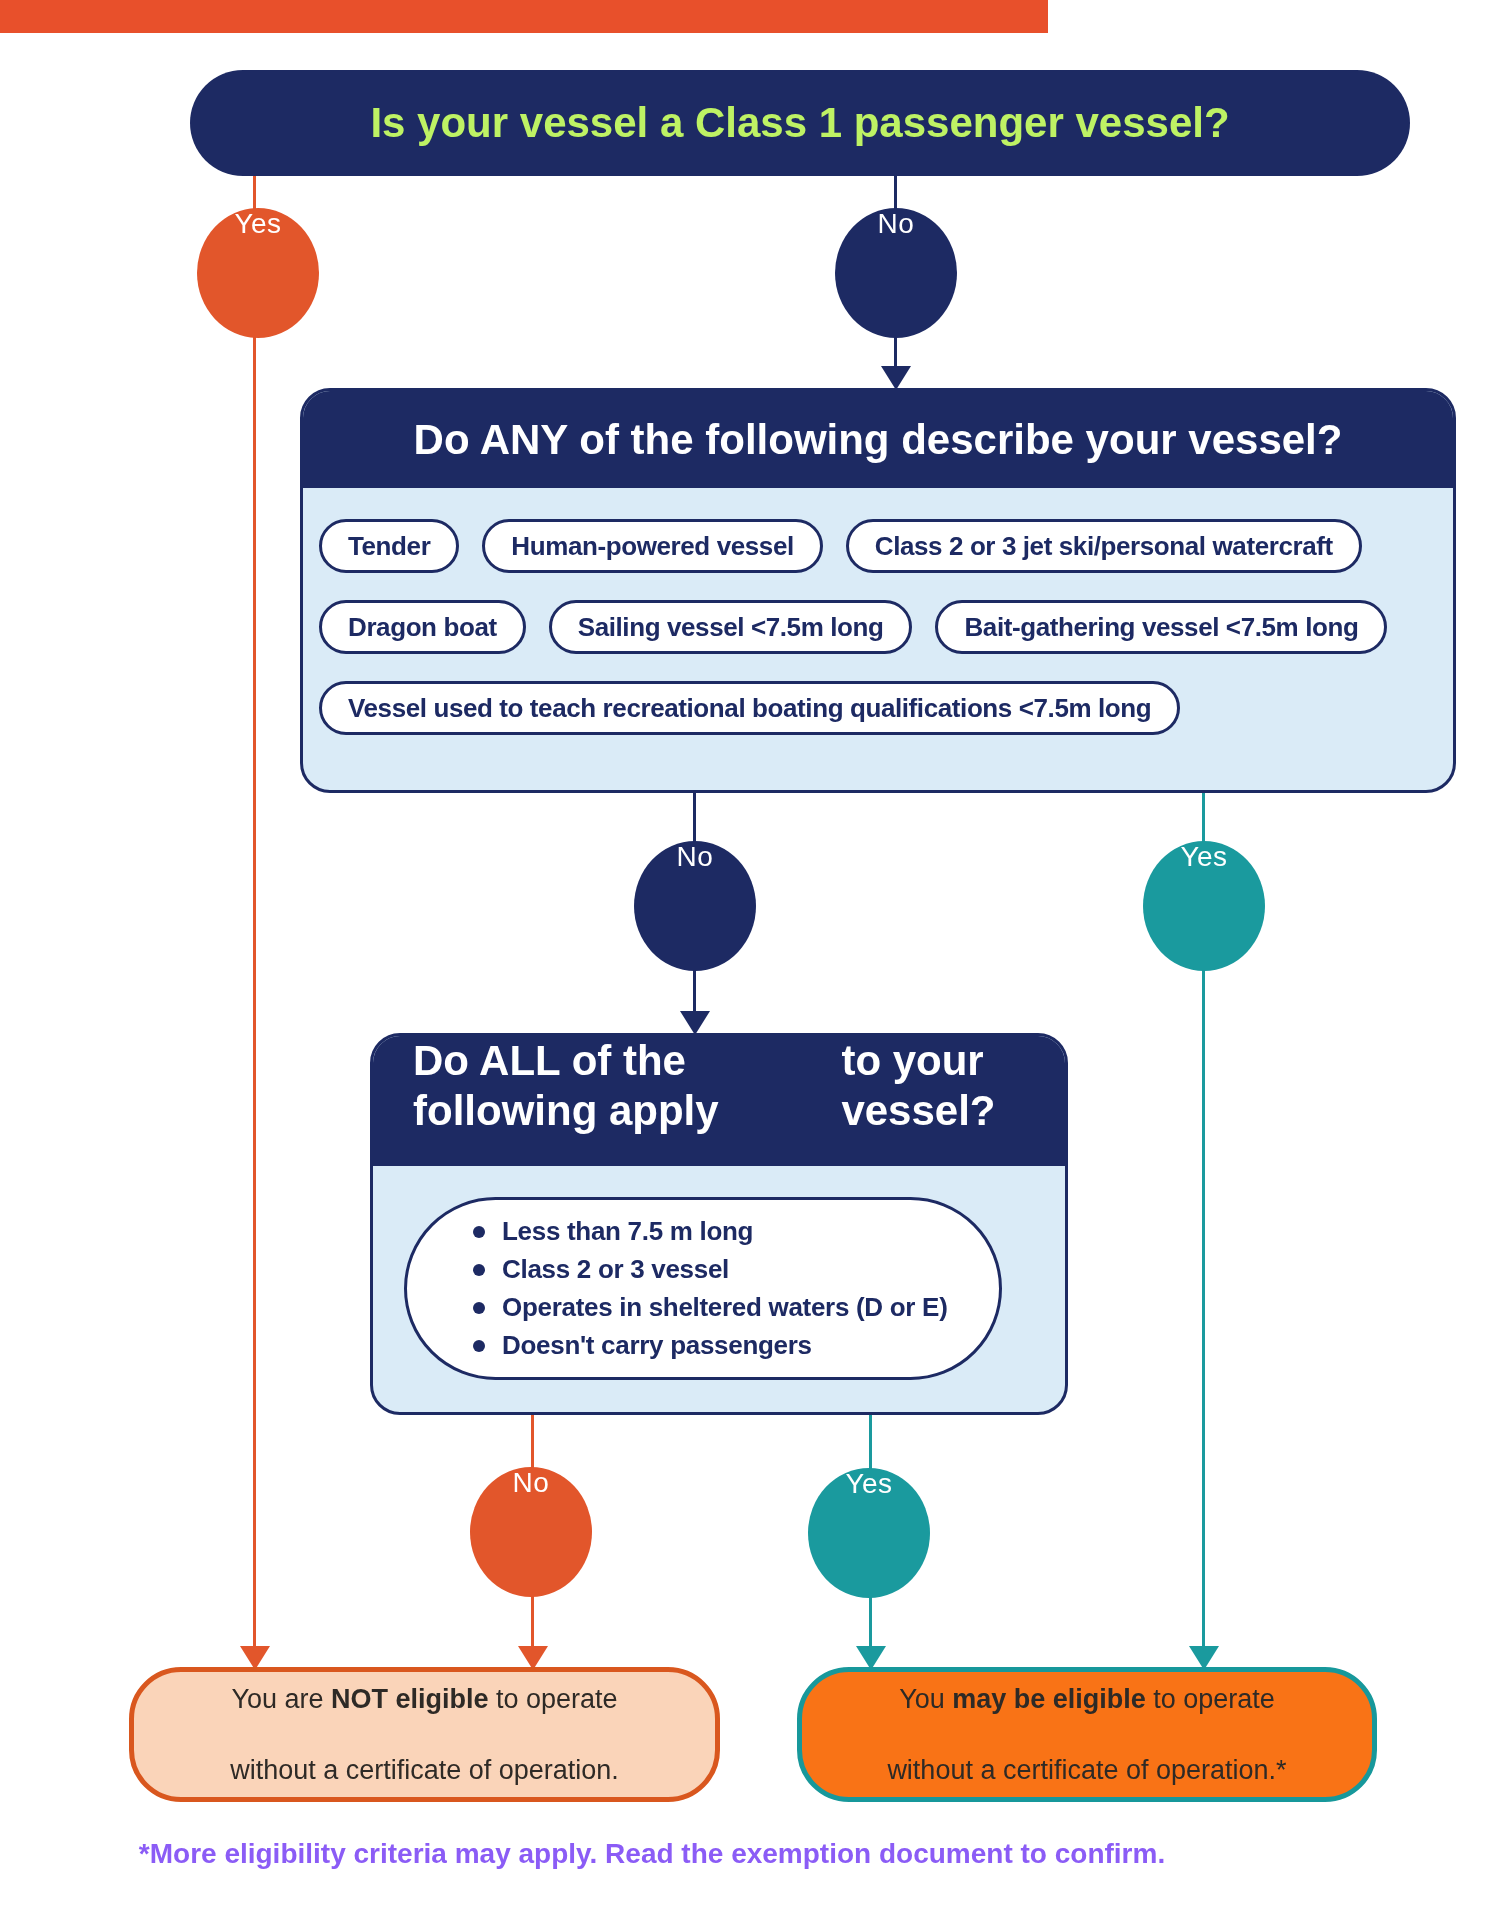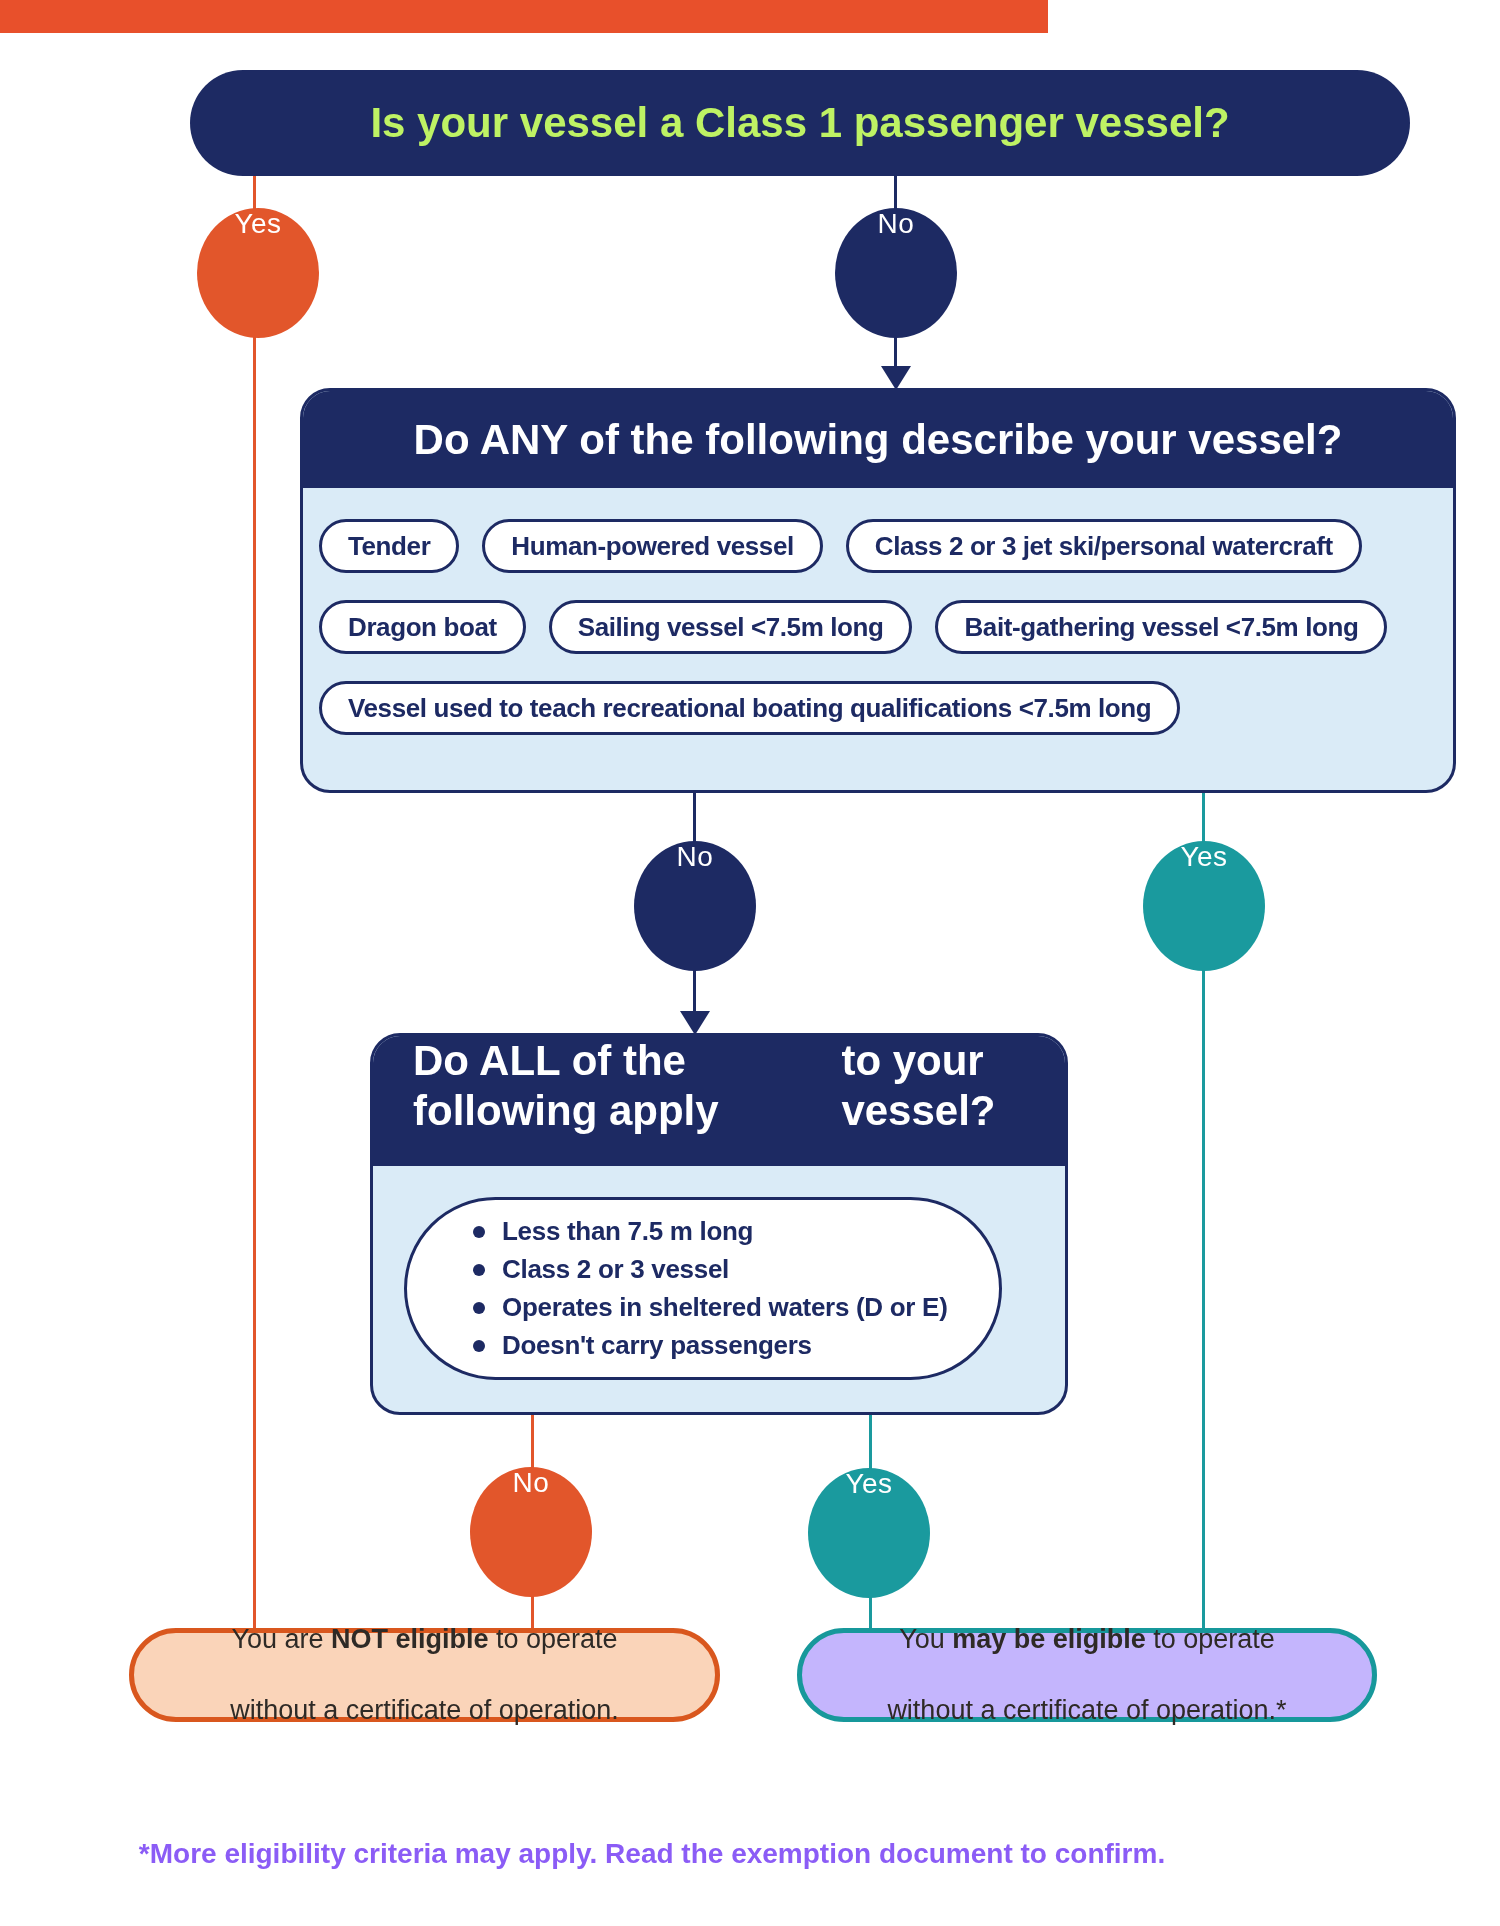--- a/index.html
+++ b/index.html
@@ -51,27 +51,27 @@
   
   .criteria-pill{
     position:absolute;left:404px;top:1197px;width:598px;height:183px;box-sizing:border-box;
     background:#ffffff;border:3px solid #1d2a63;border-radius:92px;
     display:flex;flex-direction:column;justify-content:center;padding-left:66px;
   }
   .criterion{display:flex;align-items:center;height:38px;color:#1d2a63;font-size:26px;font-weight:700;letter-spacing:-0.3px;}
   .bullet-dot{width:12px;height:12px;border-radius:50%;background:#1d2a63;margin-right:17px;flex:0 0 auto;}
   
   .result-box{
-    position:absolute;top:1628px;height:94px;box-sizing:border-box;border-radius:52px;
+    position:absolute;top:1667px;height:135px;box-sizing:border-box;border-radius:52px;
     display:flex;flex-direction:column;align-items:center;justify-content:center;
     font-size:27px;color:#2e2a26;line-height:35px;text-align:center;font-weight:500;gap:36px;
   }
   .result-box strong{font-weight:800;}
   .result-negative{left:129px;width:591px;background:#fad4b9;border:5px solid #d9571e;}
-  .result-positive{left:797px;width:580px;background:#c4b5fd;border:5px solid #17989b;}
+  .result-positive{left:797px;width:580px;background:#f97316;border:5px solid #17989b;}
   
   .footnote{
     position:absolute;left:4px;top:1838px;width:1296px;text-align:center;
     color:#8b5cf6;font-size:28px;font-weight:700;
   }
 </style>
 </head>
 <body>
 
 <div class="canvas">

